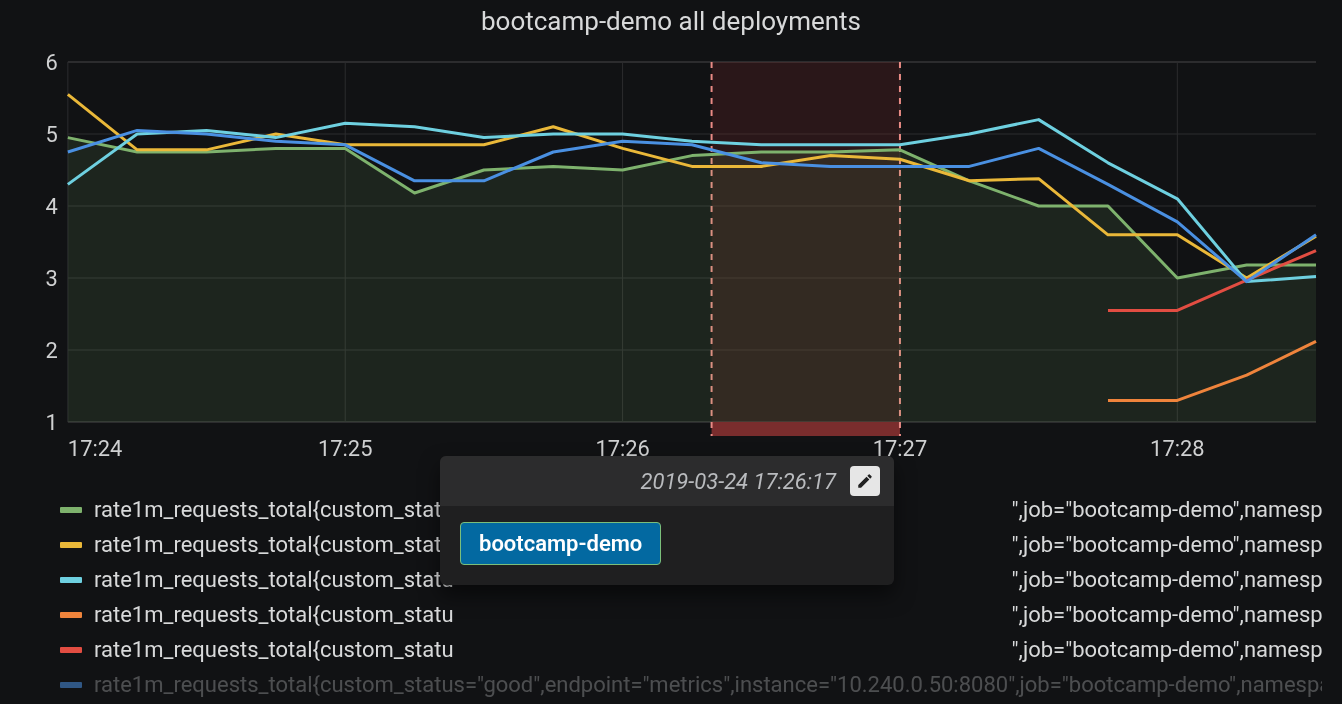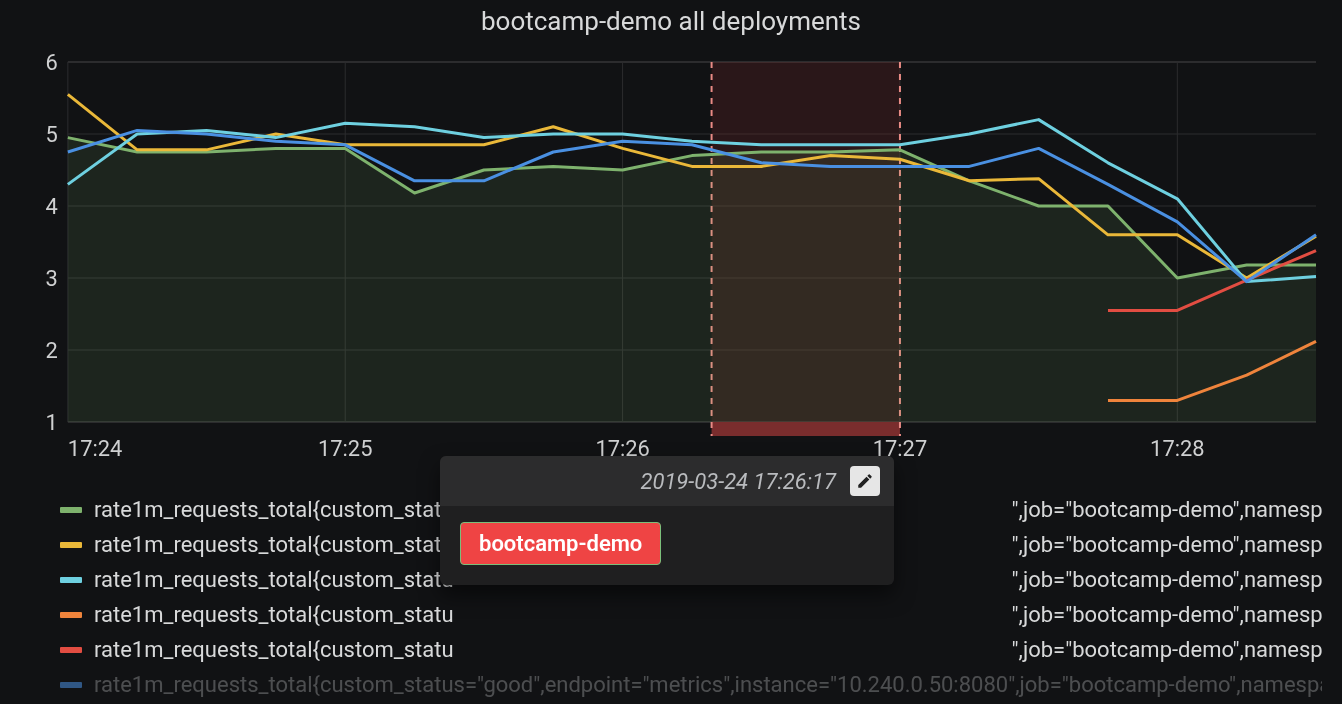--- a/index.html
+++ b/index.html
@@ -104,21 +104,21 @@
   .tooltip-edit svg { width: 18px; height: 18px; }
   .tooltip-body {
     padding: 18px 20px 20px 20px;
     font-size: 24px;
     color: #cfd0d1;
     line-height: 1.45;
   }
   .tooltip-tag {
     margin: 16px 36px 20px 20px;
     display: inline-block;
-    background: #ef4444;
+    background: #0369a1;
     border: 1px solid #7bbf7b;
     color: #fff;
     font-size: 22px;
     font-weight: 600;
     padding: 8px 18px;
     border-radius: 4px;
   }
   .axis-label {
     font-size: 22px;
     fill: #cfd0d1;

